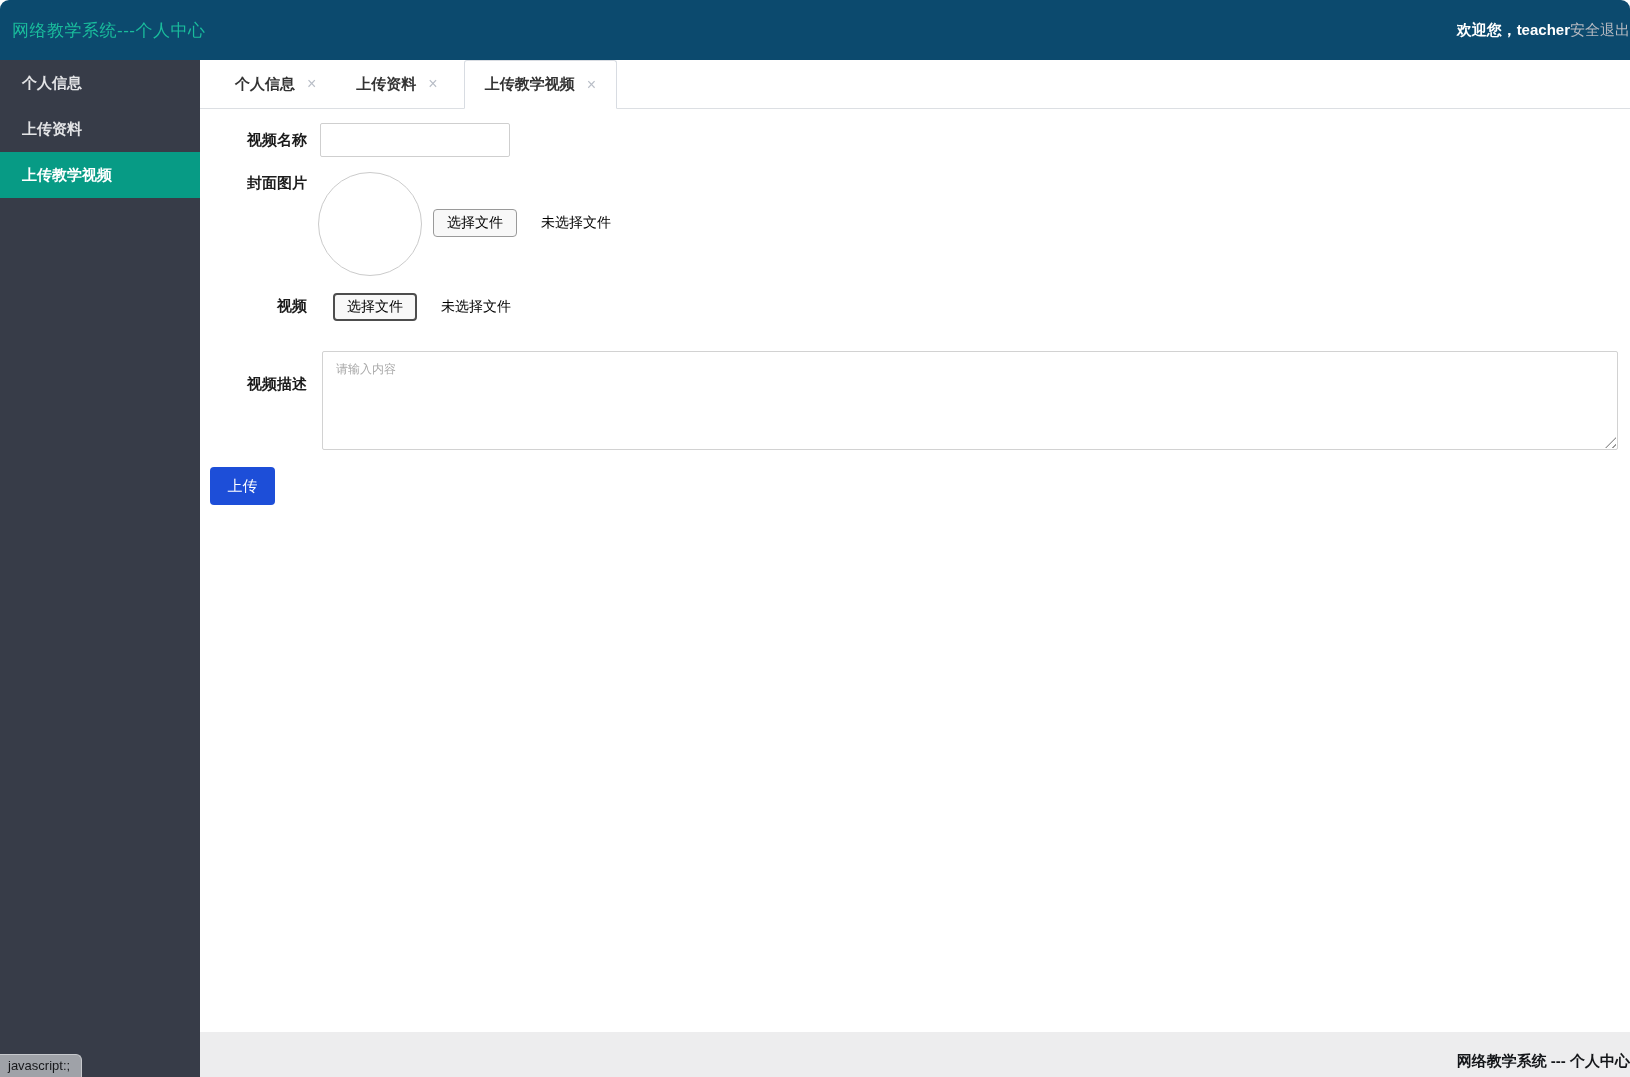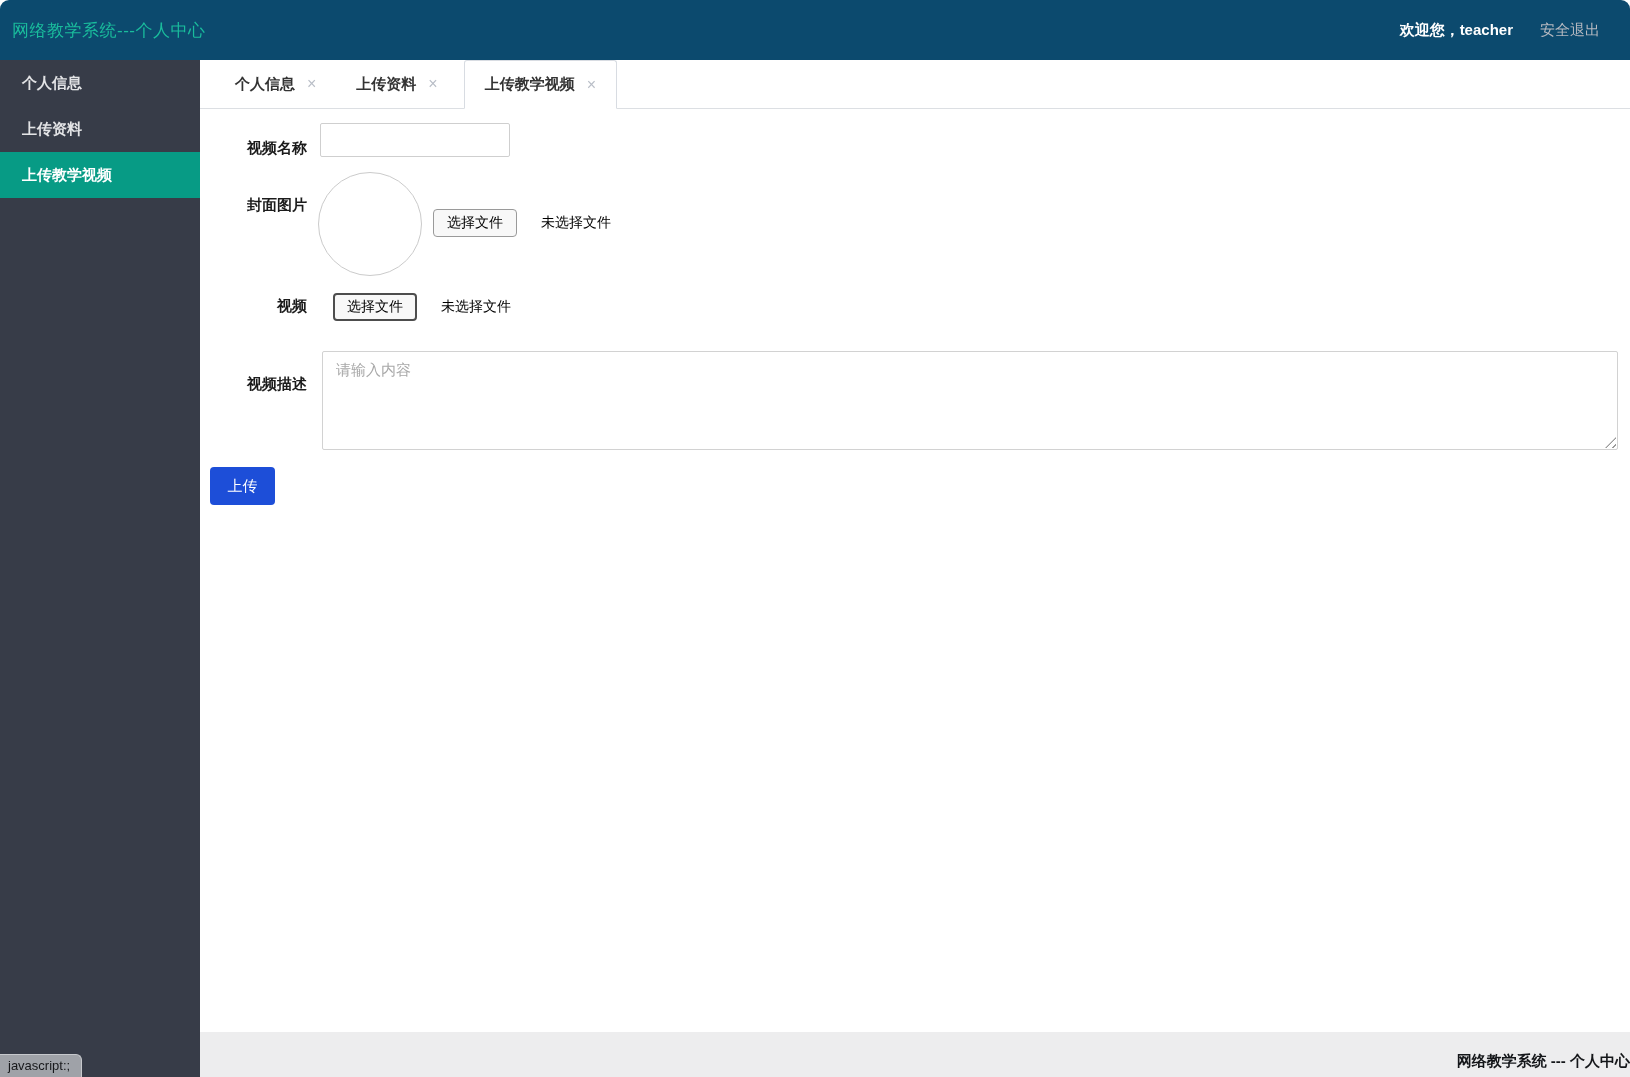--- a/index.html
+++ b/index.html
@@ -23,21 +23,21 @@
     background:#0c4a6e;
     border-radius: 9px 9px 0 0;
     display:flex; align-items:center; justify-content:space-between;
   }
   .app-title {
     margin-left:12px;
     color:#1abc9c;
     font-size:17px;
     letter-spacing:.5px;
   }
-  .header-right { display:flex; align-items:center; margin-right:30px; gap:27px; }
+  .header-right { display:flex; align-items:center; }
   .welcome { color:#ffffff; font-weight:700; font-size:15px; }
   .logout { color:#b6b9c0; font-size:15px; text-decoration:none; cursor:pointer; }
 
   
   .sidebar {
     position:absolute; left:0; top:60px; width:200px; height:1017px;
     background:#373c48;
   }
   .side-item {
     height:46px; line-height:46px; padding-left:22px;
@@ -68,22 +68,22 @@
     border:1px solid #d8dce2; border-bottom:1px solid #fff;
     border-radius:3px 3px 0 0; position:relative; z-index:2;
   }
   .tab-close { color:#b9bec7; font-weight:400; font-size:16px; cursor:pointer; line-height:1; }
 
   
   .form-label {
     position:absolute; left:0; width:107px; text-align:right;
     color:#1c1c1c; font-weight:700; font-size:15px; line-height:17px;
   }
-  .lbl-name  { top:79px; }
-  .lbl-cover { top:136px;padding-left:37px; }
+  .lbl-name  { top:71px; }
+  .lbl-cover { top:114px;padding-left:37px; }
   .lbl-video { top:237px; }
   .lbl-desc  { top:315px; }
 
   .name-input {
     position:absolute; left:120px; top:63px; width:190px; height:34px;
     border:1px solid #cfcfcf; border-radius:2px; outline:none;
     padding:0 8px; font-size:14px; font-family:inherit; background:#fff;
   }
 
   .cover-circle {
@@ -98,21 +98,21 @@
     font-family:inherit; font-size:14px; color:#000;
     background:#f8f8f8; border:1px solid #9a9a9a; border-radius:4px;
     padding:4px 13px; cursor:pointer;
   }
   .file-btn.focused { border:2px solid #4d4d4d; padding:3px 12px; }
   .file-status { font-size:14px; color:#000; }
 
   .desc-area {
     position:absolute; left:122px; top:291px; width:1296px; height:99px;
     border:1px solid #d2d2d2; border-radius:2px; outline:none;
-    padding:9px 13px; font-size:15px; font-family:inherit; color:#333;
+    padding:9px 13px; font-size:12px; font-family:inherit; color:#333;
     resize:none; overflow:hidden;
   }
   .desc-area::placeholder { color:#a8a8a8; }
   .resize-handle {
     position:absolute; left:1405px; top:377px; width:11px; height:11px;
     background:repeating-linear-gradient(-45deg, transparent 0 2px, #9b9b9b 2px 3px, transparent 3px 5px);
     clip-path:polygon(100% 0, 100% 100%, 0 100%);
     cursor:nwse-resize;
   }
 

